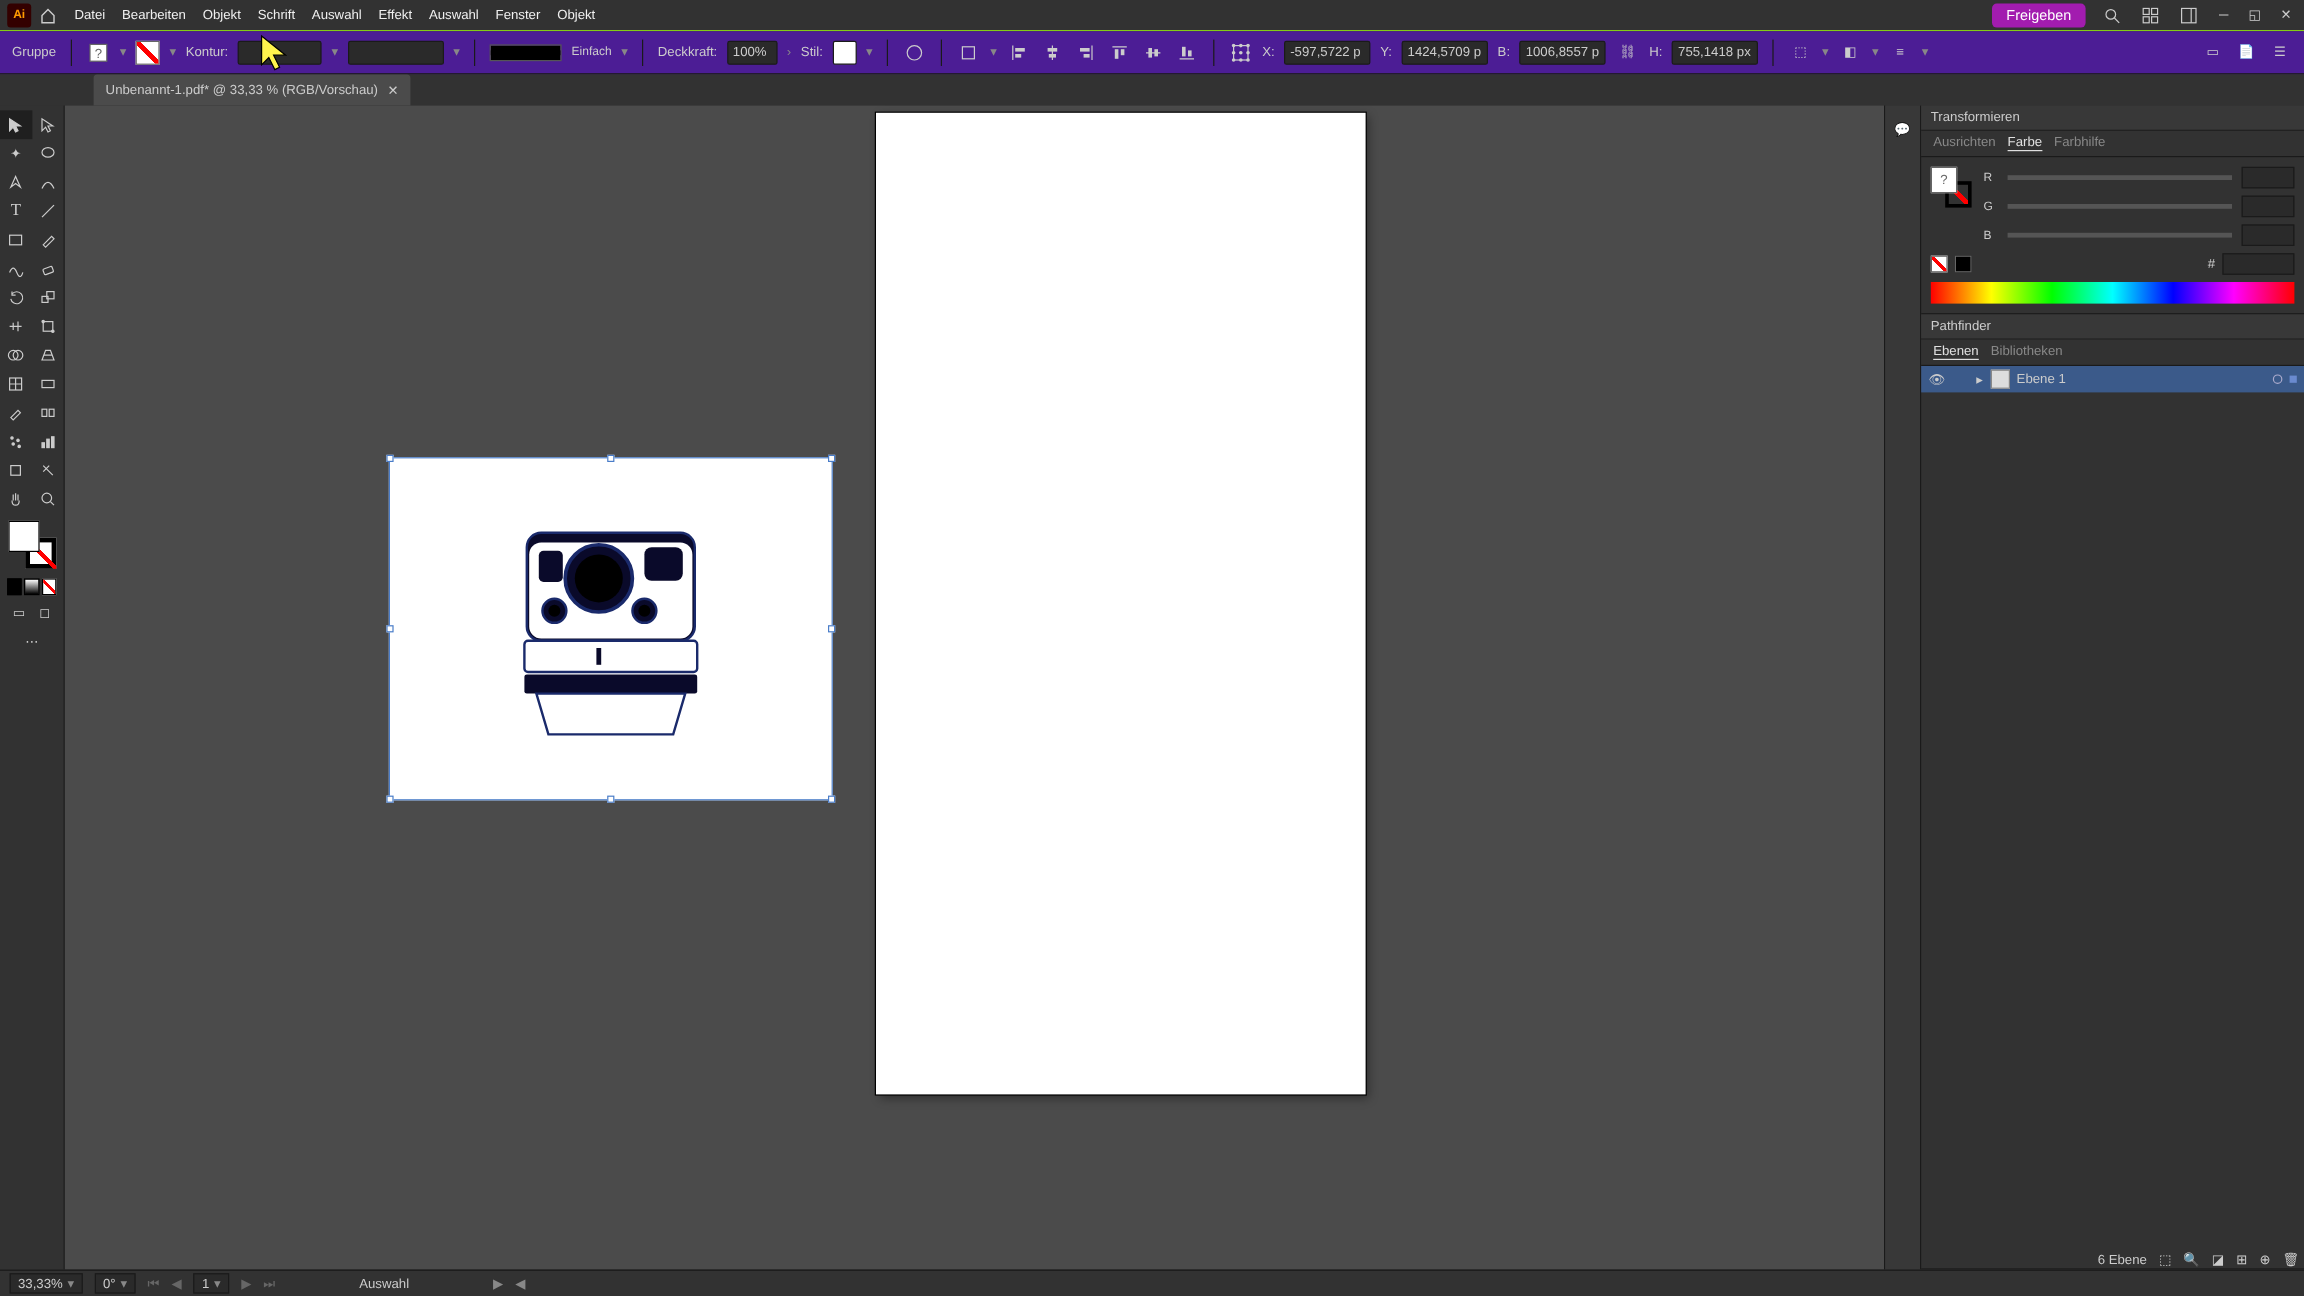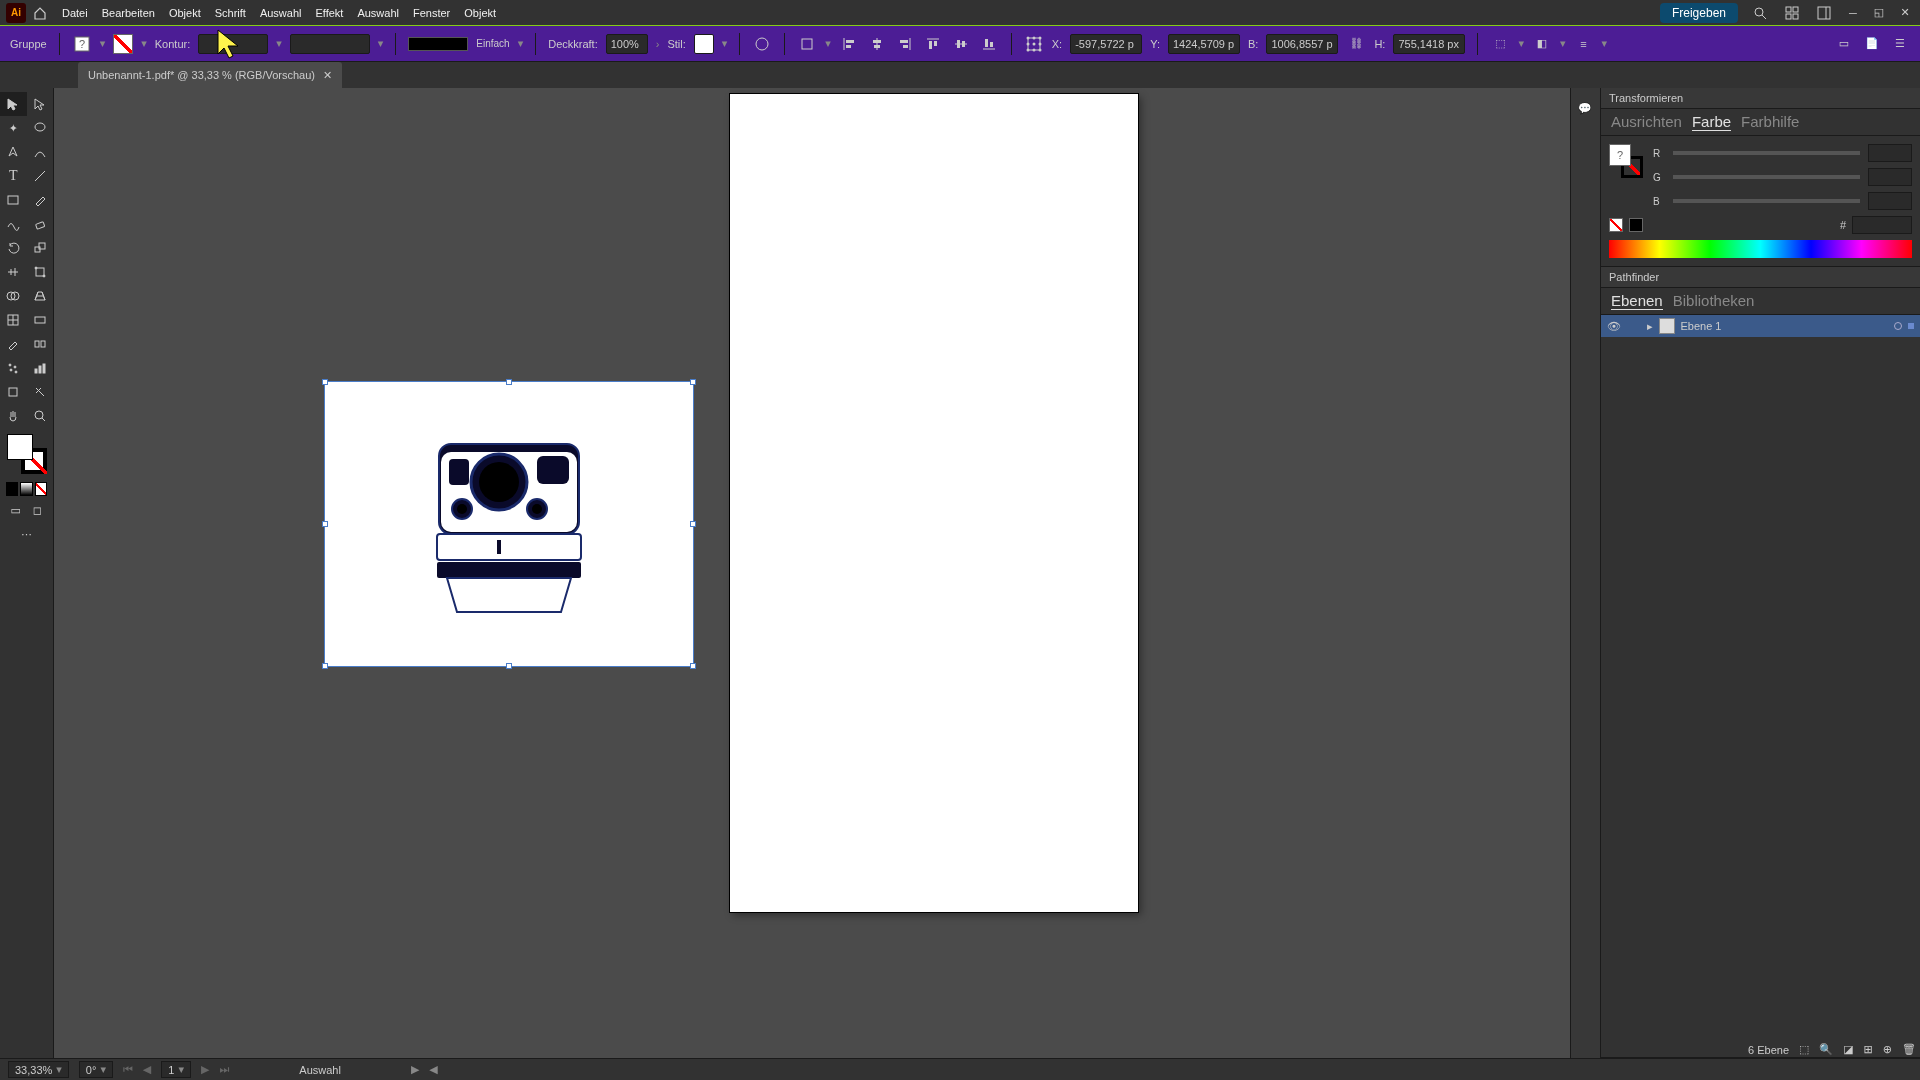--- a/index.html
+++ b/index.html
@@ -3,21 +3,21 @@
 <meta charset="utf-8">
 <style>
 *{margin:0;padding:0;box-sizing:border-box;font-family:"Segoe UI",Tahoma,sans-serif;font-size:11px;color:#ccc;user-select:none}
 html,body{width:1920px;height:1080px;background:#323232;overflow:hidden}
 .menubar{height:26px;background:#323232;display:flex;align-items:center;border-bottom:1px solid #84cc16}
 .ai-logo{width:20px;height:20px;margin:0 6px;background:#330000;border-radius:3px;display:flex;align-items:center;justify-content:center;color:#ff9a00;font-weight:bold;font-size:10px}
 .home-icon{width:16px;height:16px;margin-right:10px;display:flex;align-items:center;justify-content:center}
 .menubar-items{display:flex;gap:14px;padding-left:4px}
 .menubar-items span{color:#f0f0f0;cursor:default}
 .menubar-right{margin-left:auto;display:flex;align-items:center;gap:12px;padding-right:8px}
-.share-btn{background:#0c4a6e;color:#fff;padding:3px 12px;border-radius:4px;font-size:12px}
+.share-btn{background:#a21caf;color:#fff;padding:3px 12px;border-radius:4px;font-size:12px}
 .win-ctrl{width:14px;height:14px;display:flex;align-items:center;justify-content:center;color:#ccc}
 .controlbar{height:36px;background:#4c1d95;display:flex;align-items:center;padding:0 10px;gap:8px;border-bottom:1px solid #1a1a1a}
 .ctrl-label{font-size:11px;color:#ccc}
 .ctrl-field{background:#2a2a2a;border:1px solid #1a1a1a;height:20px;padding:1px 4px;display:flex;align-items:center;border-radius:2px}
 .ctrl-sep{width:1px;height:22px;background:#1a1a1a;margin:0 4px}
 .icon-btn{width:20px;height:20px;display:flex;align-items:center;justify-content:center}
 .tabbar{height:26px;background:#323232;display:flex;padding-left:78px}
 .doc-tab{background:#4b4b4b;padding:4px 10px;border-top-left-radius:3px;border-top-right-radius:3px;display:flex;align-items:center;gap:8px;font-size:11px;color:#e0e0e0}
 .workspace{position:absolute;top:88px;left:0;right:0;bottom:22px;display:flex}
 .toolbox{width:54px;background:#323232;border-right:1px solid #1a1a1a;display:flex;flex-direction:column;padding-top:4px}
@@ -37,21 +37,21 @@
 .sel-handle{position:absolute;width:6px;height:6px;background:#fff;border:1px solid #4a7dc9}
 .camera-art{position:absolute;left:50%;top:50%;transform:translate(-50%,-50%)}
 .cursor{position:absolute;pointer-events:none}
 .right-dock{width:350px;background:#323232;border-left:1px solid #1a1a1a;display:flex}
 .dock-strip{width:30px;background:#383838;border-right:1px solid #1a1a1a;padding-top:6px}
 .dock-strip .ic{width:24px;height:24px;margin:2px auto;display:flex;align-items:center;justify-content:center}
 .panels{flex:1;display:flex;flex-direction:column}
 .panel{border-bottom:1px solid #1a1a1a}
 .panel-hdr{background:#383838;padding:4px 8px;font-size:11px;color:#ccc;display:flex;align-items:center}
 .panel-tabs{display:flex;gap:10px;padding:4px 10px;background:#323232;border-bottom:1px solid #1a1a1a}
-.panel-tabs span{font-size:15px;color:#888}
+.panel-tabs span{font-size:11px;color:#888}
 .panel-tabs span.act{color:#e0e0e0;border-bottom:1px solid #e0e0e0}
 .panel-body{padding:8px}
 .color-panel{display:flex;gap:10px}
 .swatch-big{width:34px;height:34px;position:relative}
 .sb-fill{position:absolute;top:0;left:0;width:22px;height:22px;background:#fff;border:1px solid #666}
 .sb-stroke{position:absolute;bottom:0;right:0;width:22px;height:22px;border:3px solid #000;background:linear-gradient(45deg,transparent 42%,red 42%,red 58%,transparent 58%),#323232}
 .rgb-rows{flex:1;display:flex;flex-direction:column;gap:6px}
 .rgb-row{display:flex;align-items:center;gap:8px}
 .rgb-row .lab{width:12px;font-size:10px}
 .rgb-row .bar{flex:1;height:4px;background:#555}

